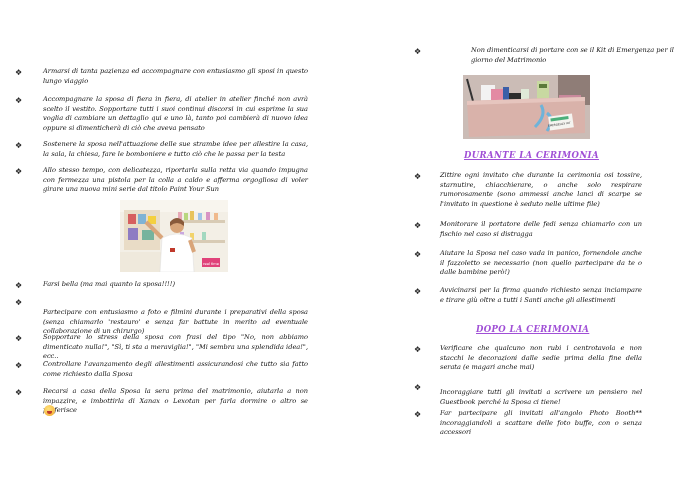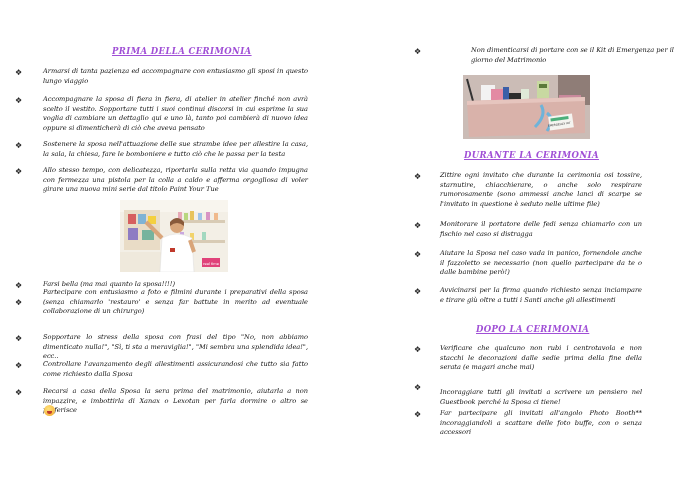--- a/index.html
+++ b/index.html
@@ -30,40 +30,39 @@
     }
     .emoji::after {
       content: ""; position: absolute; left: 3px; top: 6px; width: 5px; height: 3px;
       border-radius: 0 0 3px 3px; background: #c0392b;
     }
   </style>
 </head>
 <body>
 
 <div class="page left">
-  <div class="heading" style="left:112px; top:46px;">PRIMA DELLA CERIMONIA</div>
 
   <div class="item">
     <span class="bullet" style="left:15px; top:69px;">❖</span>
     <div class="txt" style="left:43px; top:67px; width:265px;">Armarsi di tanta pazienza ed accompagnare con entusiasmo gli sposi in questo lungo viaggio</div>
   </div>
 
   <div class="item">
     <span class="bullet" style="left:15px; top:97px;">❖</span>
     <div class="txt" style="left:43px; top:95px; width:265px;">Accompagnare la sposa di fiera in fiera, di atelier in atelier finché non avrà scelto il vestito. Sopportare tutti i suoi continui discorsi in cui esprime la sua voglia di cambiare un dettaglio qui e uno là, tanto poi cambierà di nuovo idea oppure si dimenticherà di ciò che aveva pensato</div>
   </div>
 
   <div class="item">
     <span class="bullet" style="left:15px; top:142px;">❖</span>
     <div class="txt" style="left:43px; top:140px; width:265px;">Sostenere la sposa nell'attuazione delle sue strambe idee per allestire la casa, la sala, la chiesa, fare le bomboniere e tutto ciò che le passa per la testa</div>
   </div>
 
   <div class="item">
     <span class="bullet" style="left:15px; top:168px;">❖</span>
-    <div class="txt" style="left:43px; top:166px; width:265px;">Allo stesso tempo, con delicatezza, riportarla sulla retta via quando impugna con fermezza una pistola per la colla a caldo e afferma orgogliosa di voler girare una nuova mini serie dal titolo Paint Your Tue</div>
+    <div class="txt" style="left:43px; top:166px; width:265px;">Allo stesso tempo, con delicatezza, riportarla sulla retta via quando impugna con fermezza una pistola per la colla a caldo e afferma orgogliosa di voler girare una nuova mini serie dal titolo Paint Your Sun</div>
   </div>
 
   <div class="img-box" style="left:120px; top:200px; width:108px; height:72px;">
     <svg width="108" height="72" viewBox="0 0 108 72">
       <rect width="108" height="72" fill="#f3efe6"></rect>
       <rect x="0" y="0" width="108" height="12" fill="#f8f5ee"></rect>
       <rect x="55" y="20" width="50" height="3" fill="#d8cbb5"></rect>
       <rect x="55" y="40" width="50" height="3" fill="#d8cbb5"></rect>
       <rect x="58" y="12" width="4" height="8" fill="#e7a9b7"></rect>
       <rect x="64" y="13" width="4" height="7" fill="#b9d77f"></rect>
@@ -92,21 +91,21 @@
     </svg>
   </div>
 
   <div class="item">
     <span class="bullet" style="left:15px; top:282px;">❖</span>
     <div class="txt" style="left:43px; top:280px; width:265px;">Farsi bella (ma mai quanto la sposa!!!!)</div>
   </div>
 
   <div class="item">
     <span class="bullet" style="left:15px; top:299px;">❖</span>
-    <div class="txt" style="left:43px; top:288px; width:265px;">Partecipare con entusiasmo a foto e filmini durante i preparativi della sposa (senza chiamarlo 'restauro' e senza far battute in merito ad eventuale collaborazione di un chirurgo)</div>
+    <div class="txt" style="left:43px; top:308px; width:265px;">Partecipare con entusiasmo a foto e filmini durante i preparativi della sposa (senza chiamarlo 'restauro' e senza far battute in merito ad eventuale collaborazione di un chirurgo)</div>
   </div>
 
   <div class="item">
     <span class="bullet" style="left:15px; top:335px;">❖</span>
     <div class="txt" style="left:43px; top:333px; width:265px;">Sopportare lo stress della sposa con frasi del tipo "No, non abbiamo dimenticato nulla!", "Sì, ti sta a meraviglia!", "Mi sembra una splendida idea!", ecc..</div>
   </div>
 
   <div class="item">
     <span class="bullet" style="left:15px; top:362px;">❖</span>
     <div class="txt" style="left:43px; top:360px; width:265px;">Controllare l'avanzamento degli allestimenti assicurandosi che tutto sia fatto come richiesto dalla Sposa</div>

